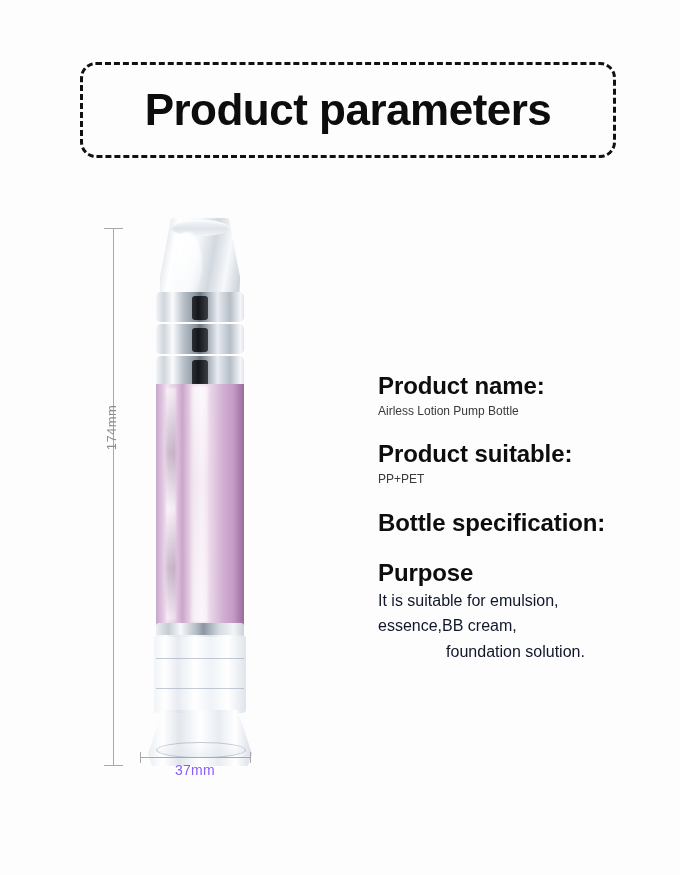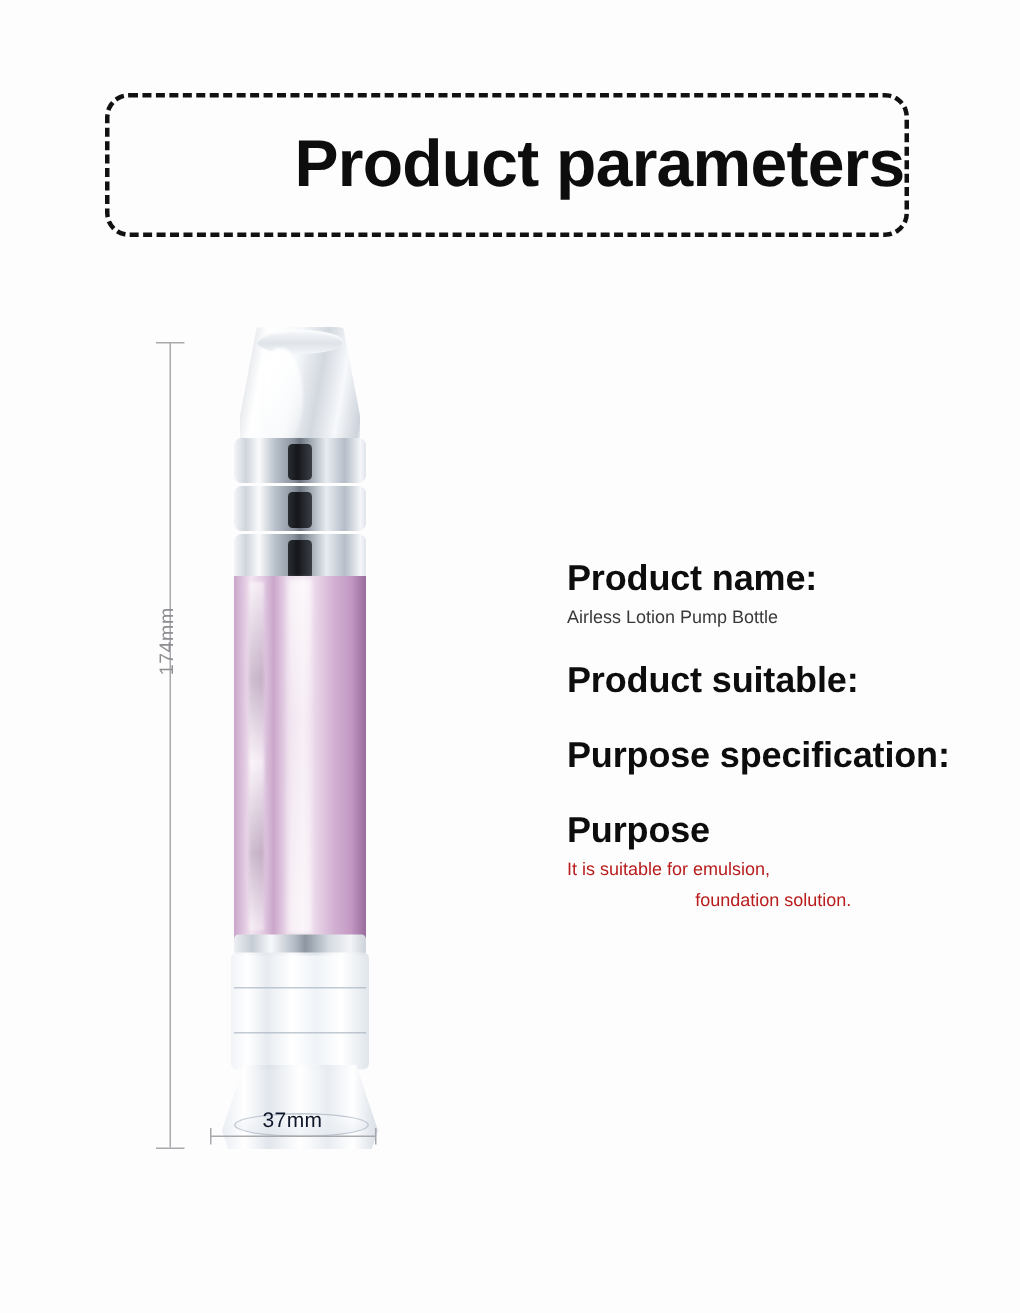--- a/index.html
+++ b/index.html
@@ -11,30 +11,30 @@
     height: 875px;
     background: #fdfdfd;
     font-family: "Liberation Sans", sans-serif;
     overflow: hidden;
     position: relative;
   }
 
   
   .title-box {
     position: absolute;
-    left: 70px;
+    left: 80px;
     top: 62px;
     width: 536px;
     height: 96px;
     box-sizing: border-box;
     border: 3px dashed #111111;
     border-radius: 16px;
     display: flex;
     align-items: center;
-    justify-content: flex-end;
+    justify-content: center;
   }
   .title-text {
     font-size: 44px;
     font-weight: bold;
     color: #0d0d0d;
     letter-spacing: -0.5px;
     white-space: nowrap;
   }
 
   
@@ -93,25 +93,25 @@
     top: 542px;
     width: 1px;
     height: 11px;
     background: #a9a9ad;
   }
   .dim-h-cap-left { left: 50px; }
   .dim-h-cap-right { left: 160px; }
   .dim-h-label {
     position: absolute;
     left: 50px;
-    top: 528px;
+    top: 552px;
     width: 110px;
     text-align: center;
     font-size: 14px;
-    color: #0f172a;
+    color: #8b5cf6;
     letter-spacing: 0.3px;
   }
 
   
   .bottle {
     position: absolute;
     left: 40px;
     top: 8px;
     width: 140px;
     height: 548px;
@@ -332,22 +332,22 @@
     letter-spacing: -0.1px;
     white-space: nowrap;
   }
   .spec-value {
     font-size: 12px;
     color: #3a3a3a;
     margin: 0;
     line-height: 1.12;
   }
   .purpose-line {
-    font-size: 12px;
-    color: #b91c1c;
+    font-size: 16px;
+    color: #0f172a;
     margin: 0 0 7px 0;
     line-height: 1.15;
   }
   .purpose-line:last-child { margin-bottom: 0; text-align: center; }
 </style>
 </head>
 <body>
 
 <div class="title-box">
   <div class="title-text">Product parameters</div>
@@ -398,24 +398,26 @@
 
 <div class="specs">
 
   <div class="spec-block">
     <p class="spec-heading">Product name:</p>
     <p class="spec-value">Airless Lotion Pump Bottle</p>
   </div>
 
   <div class="spec-block">
     <p class="spec-heading">Product suitable:</p>
+    <p class="spec-value">PP+PET</p>
   </div>
 
   <div class="spec-block">
-    <p class="spec-heading">Purpose specification:</p>
+    <p class="spec-heading">Bottle specification:</p>
   </div>
 
   <div class="spec-block">
     <p class="spec-heading">Purpose</p>
     <p class="purpose-line">It is suitable for emulsion,</p>
+    <p class="purpose-line">essence,BB cream,</p>
     <p class="purpose-line">foundation solution.</p>
   </div>
 </div>
 
 </body></html>

